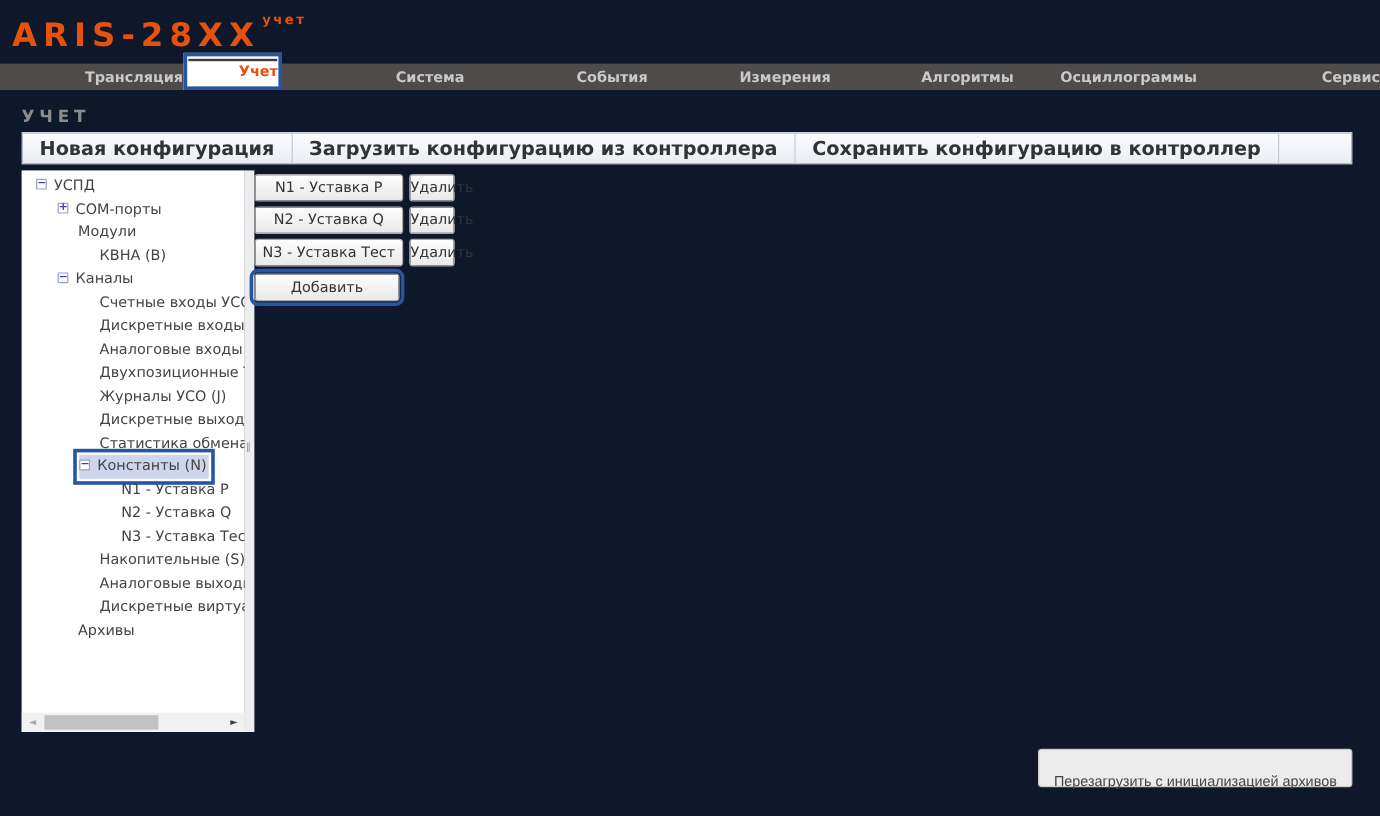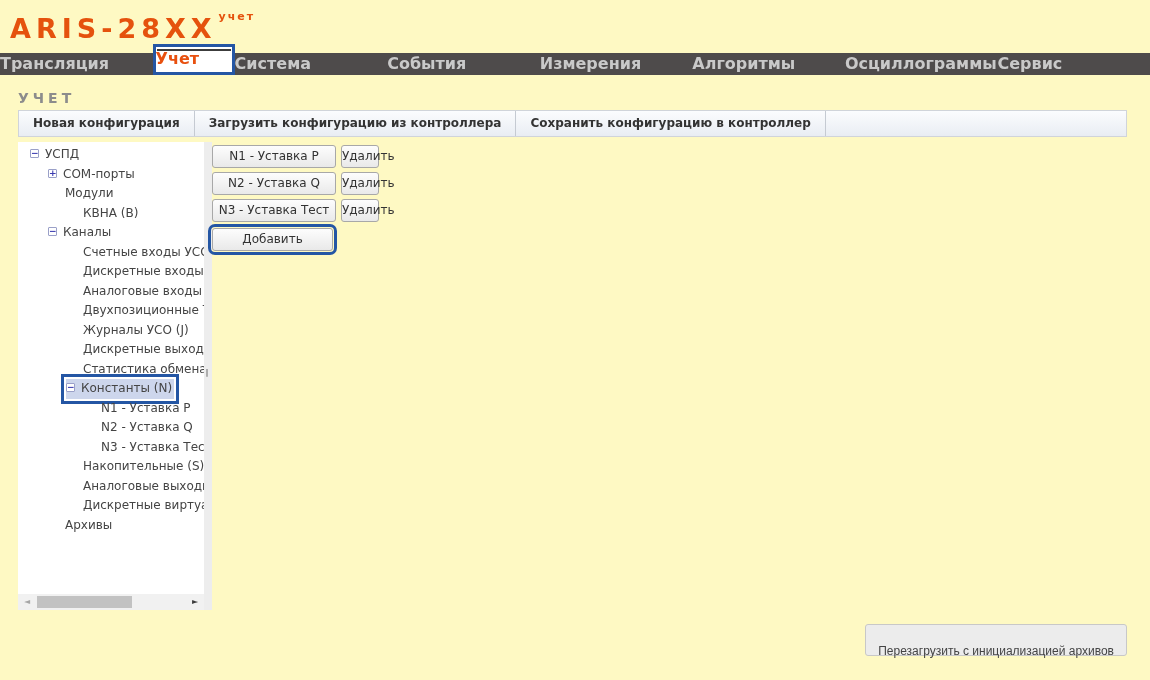--- a/index.html
+++ b/index.html
@@ -1,45 +1,45 @@
 <!DOCTYPE html>
 <html><head>
 <meta charset="utf-8">
 <style>
   * { margin:0; padding:0; box-sizing:border-box; }
   html,body { width:1150px; height:680px; background:#fff; overflow:hidden;
               font-family:"DejaVu Sans","Liberation Sans",sans-serif; }
-  #stage { position:relative; width:1150px; height:680px; background:#fef9c3; }
+  #stage { position:relative; width:1150px; height:680px; background:#0f172a; }
 
   
   .logo { position:absolute; left:10px; top:10px; white-space:nowrap; cursor:default; }
   .logo .brand { font-size:27px; font-weight:bold; letter-spacing:5px; color:#e5520d; }
   .logo .sup { font-size:11px; font-weight:bold; letter-spacing:2px; color:#e5520d;
                vertical-align:18px; margin-left:2px; }
 
   
   .nav { position:absolute; left:0; top:53px; width:1150px; height:22px;
          background:#4e4b4b; display:flex; align-items:center; }
-  .nav-tab { flex:1 1 0; text-align:left; font-size:16px; font-weight:bold;
+  .nav-tab { flex:1 1 0; text-align:right; font-size:12px; font-weight:bold;
              color:#c9c9c9; cursor:pointer; line-height:22px; height:22px; }
   .nav-tab.active { flex:0 0 82px; background:#fff; color:#e8500f;
                     border:3px solid #2456a4; height:31px; line-height:24px;
                     margin-top:-9px; position:relative; z-index:2; }
   .nav-tab.active::before { content:''; position:absolute; top:2px; left:1px; right:1px;
                             height:2px; background:#3c3c3c; }
 
   
   .page-title { position:absolute; left:18px; top:90px; font-size:14px; font-weight:bold;
                 letter-spacing:4px; color:#8c8c8c; }
 
   
   .toolbar { position:absolute; left:18px; top:110px; width:1109px; height:27px;
              background:linear-gradient(#fbfcfe,#e9edf3); border:1px solid #d0d4da;
              display:flex; align-items:stretch; }
-  .toolbar-btn { font-size:12px; font-weight:bold; color:#333; padding:0 14px;
+  .toolbar-btn { font-size:16px; font-weight:bold; color:#333; padding:0 14px;
                  line-height:25px; border-right:1px solid #c5cad2; cursor:pointer;
                  white-space:nowrap; }
 
   
   .tree-panel { position:absolute; left:18px; top:142px; width:186px; height:468px;
                 background:#fff; overflow:hidden; }
   .tree-rows { position:absolute; left:0; top:3px; right:0; bottom:16px; overflow:hidden; }
   .tree-row { height:19.5px; line-height:19.5px; font-size:12px; color:#444;
               white-space:nowrap; cursor:pointer; }
   .tree-chunk { display:inline-block; }

